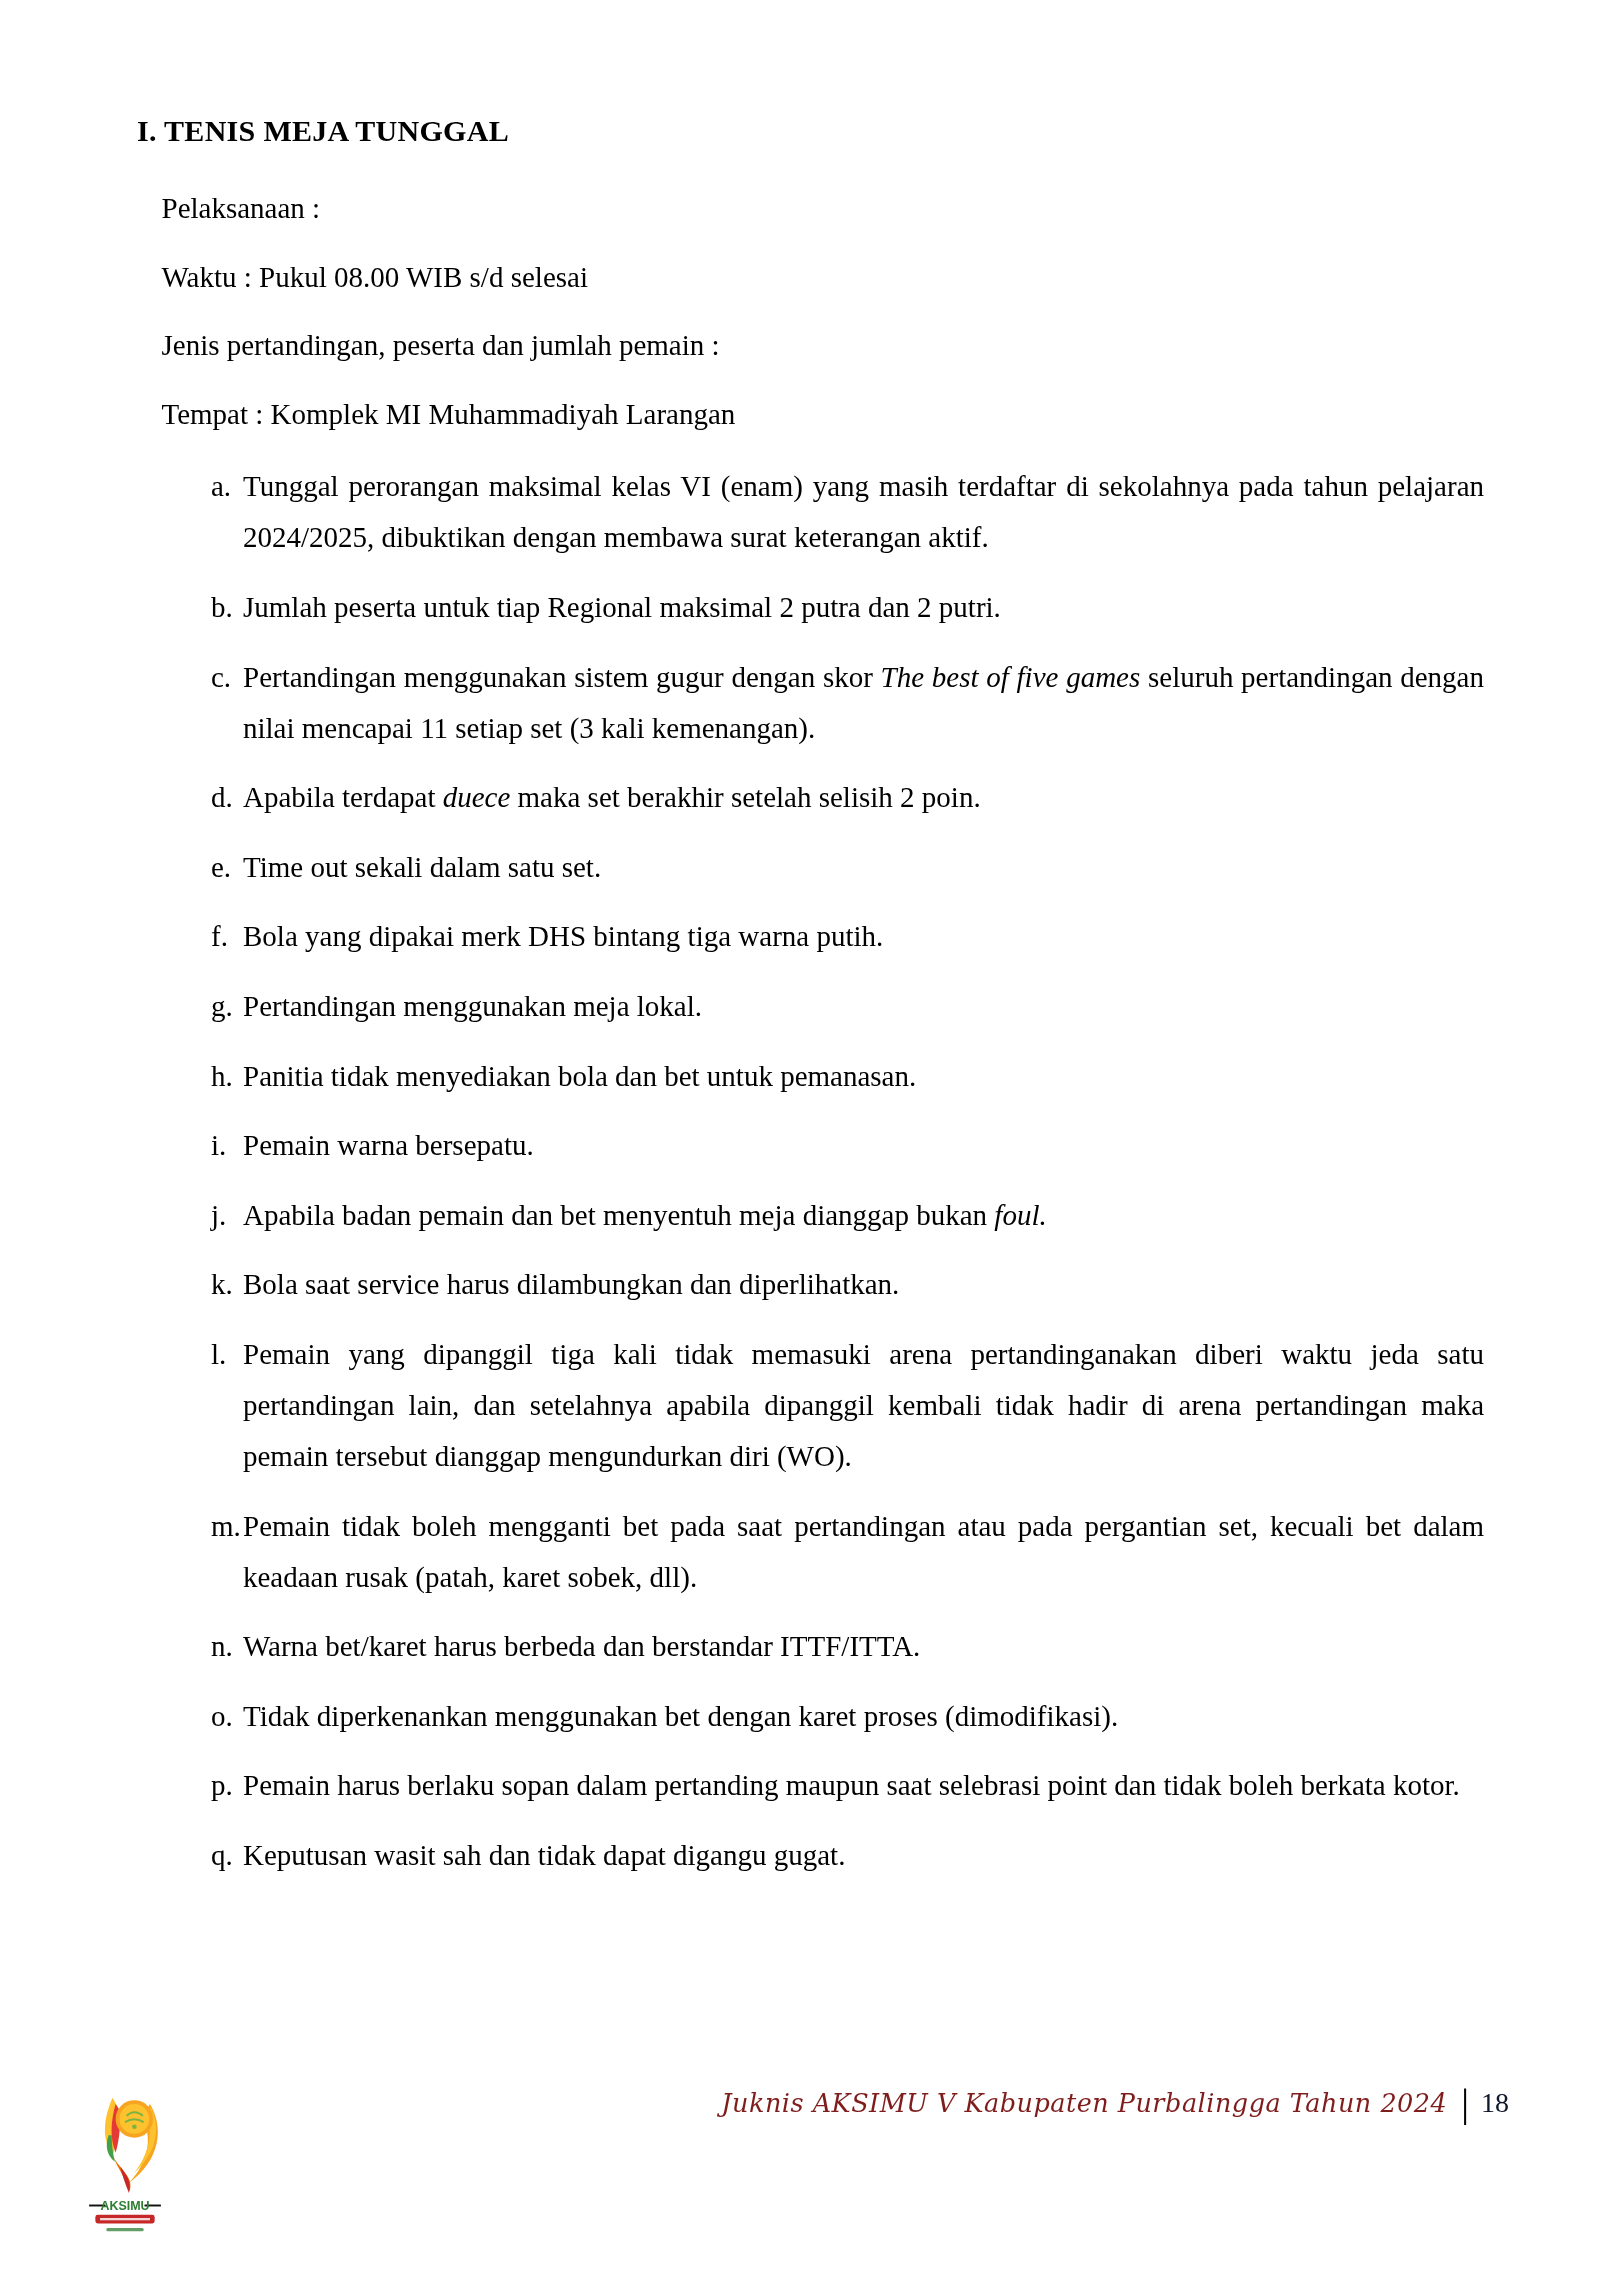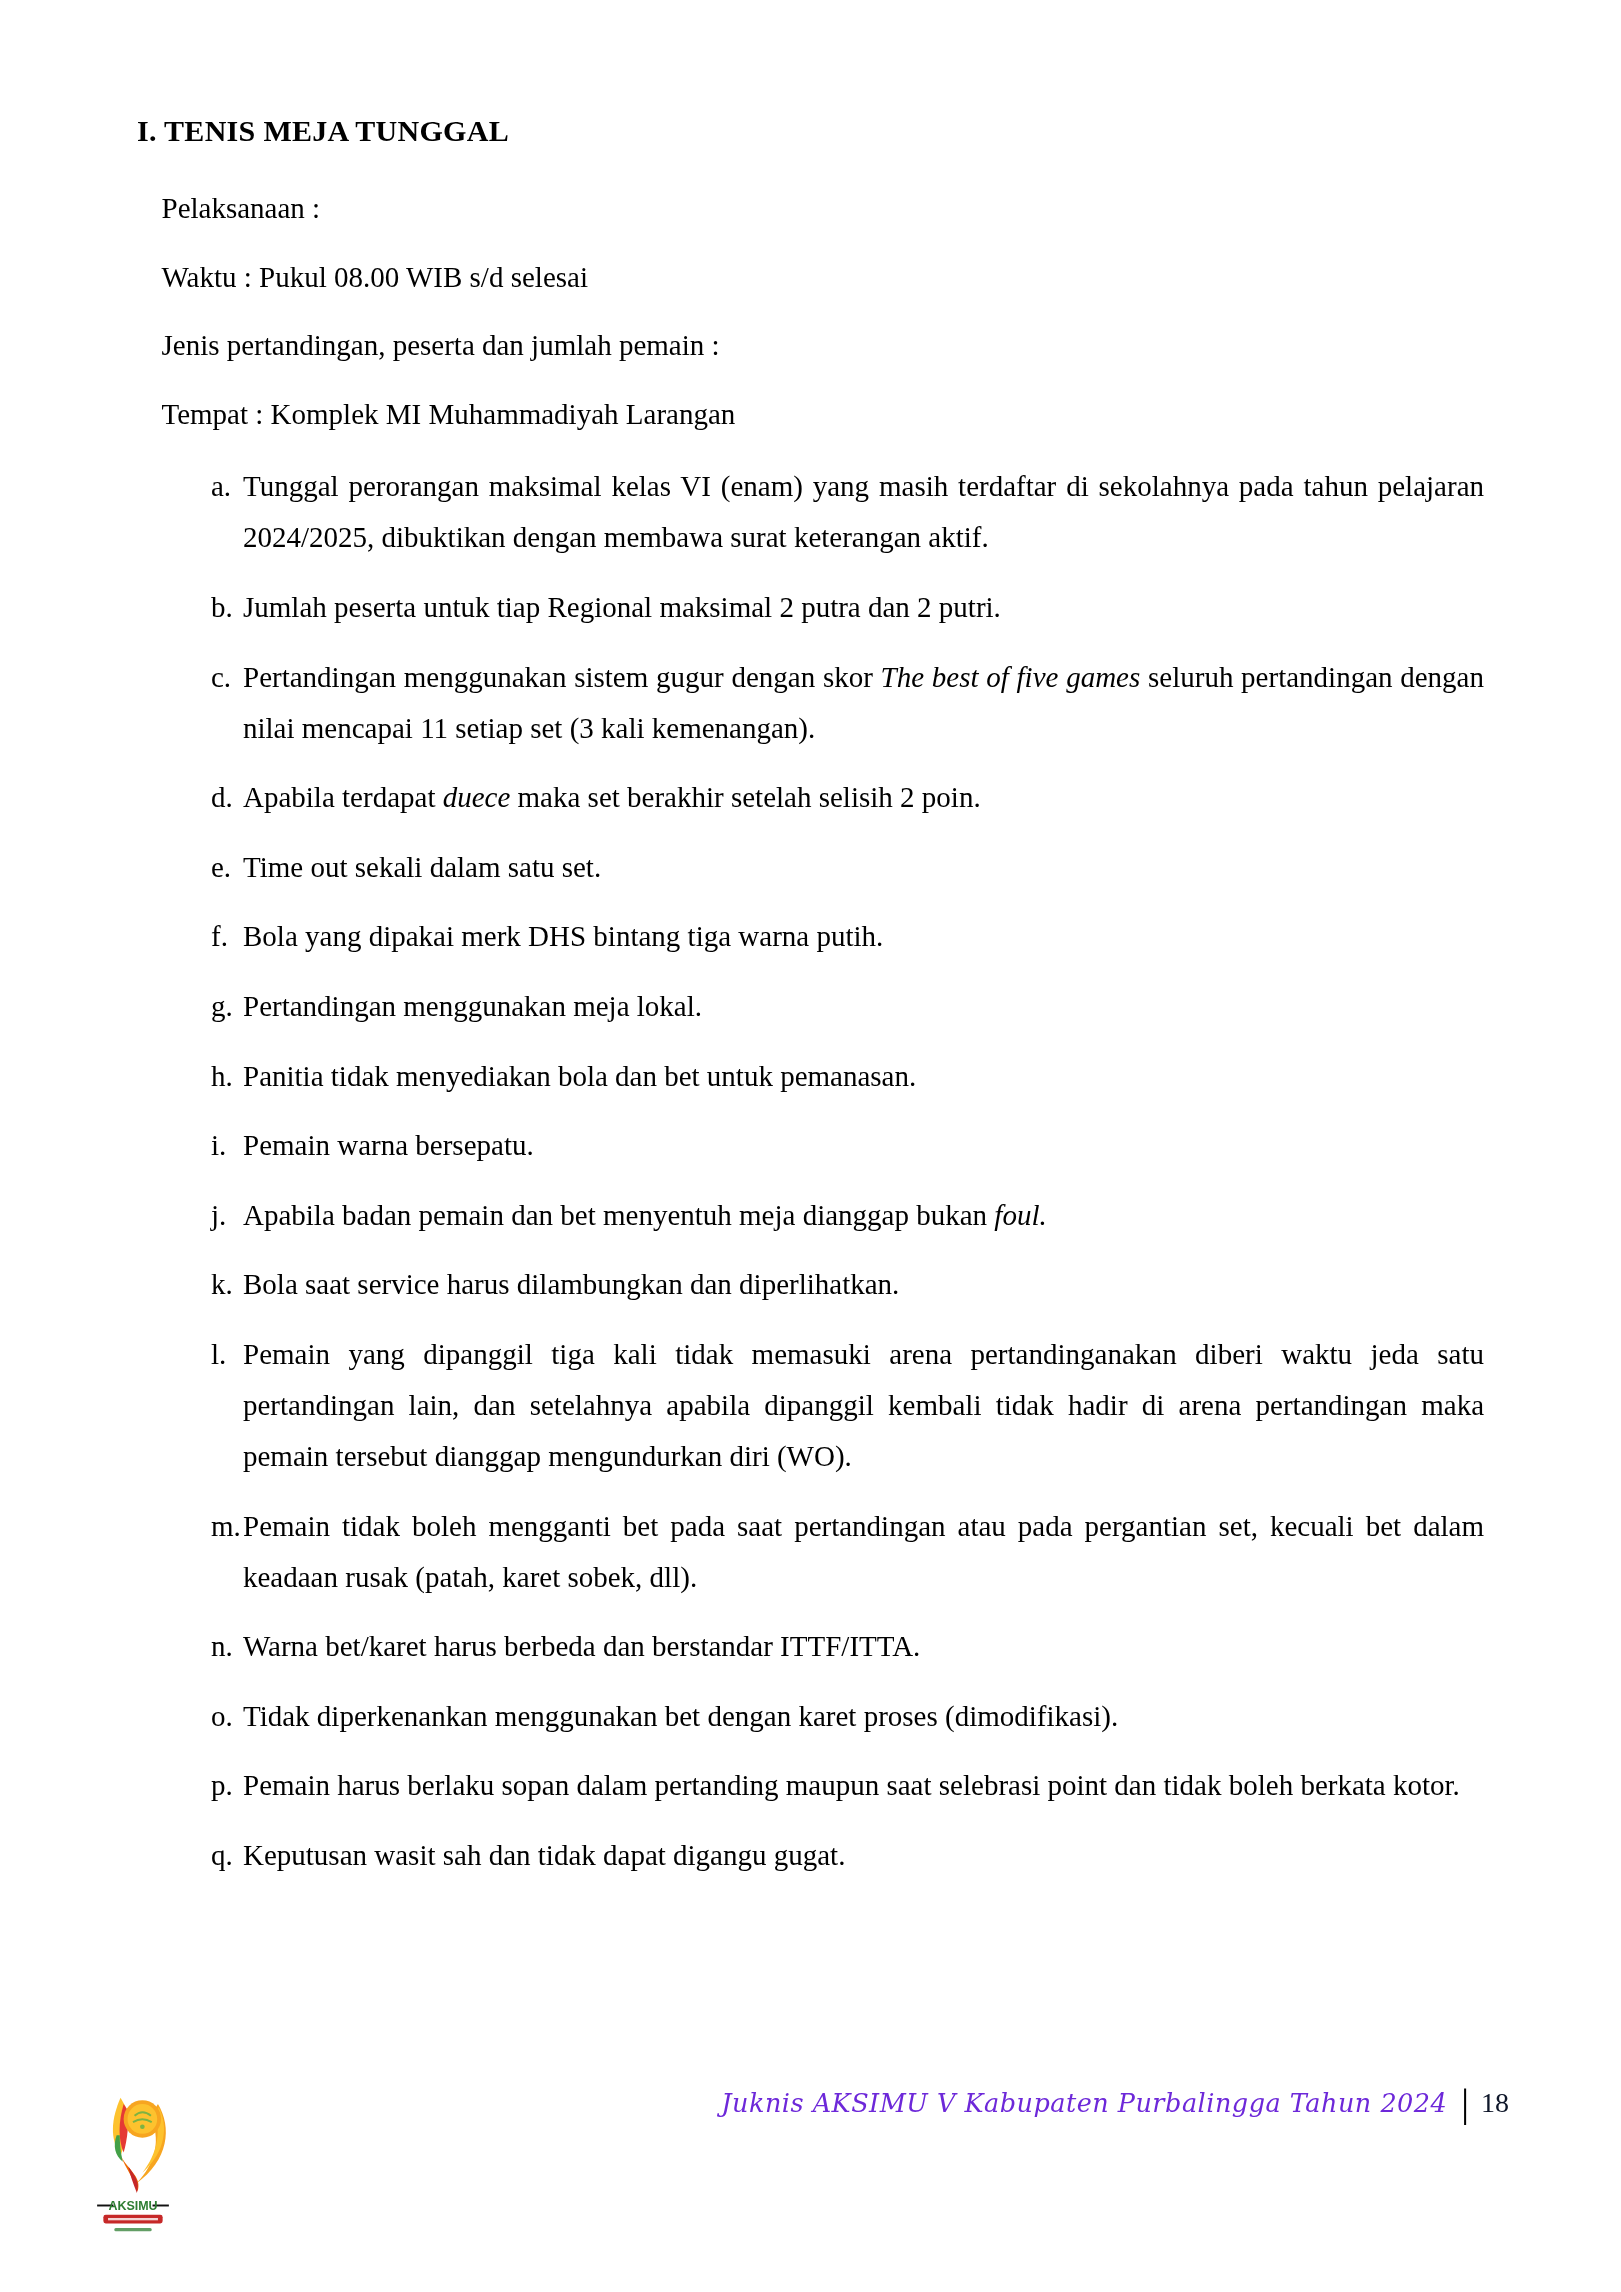--- a/index.html
+++ b/index.html
@@ -74,21 +74,21 @@
     margin: 0 11.8px 0 13.7px;
     line-height: 41px;
   }
   .footer-page {
     font-size: 28px;
     color: #0f172a;
     text-align: center;
   }
   .logo-wrap {
     position: absolute;
-    left: 94px;
+    left: 86px;
     top: 2090px;
     width: 78px;
     height: 153px;
   }
 </style>
 </head>
 <body>
 
 <div class="content">
   <h1 class="doc-title">I. TENIS MEJA TUNGGAL</h1>
@@ -145,17 +145,17 @@
     <text x="50" y="152" text-anchor="middle" font-size="16" font-weight="bold" fill="#2e7d32" font-family="Liberation Sans, sans-serif">AKSIMU</text>
 
     <rect x="12" y="158" width="76" height="11" rx="3" fill="#c62828"></rect>
     <rect x="18" y="162" width="64" height="3" fill="#ffffff" opacity="0.8"></rect>
 
     <rect x="26" y="175" width="48" height="4" rx="2" fill="#2e7d32" opacity="0.75"></rect>
   </svg>
 </div>
 
 <div class="footer-line">
-  <span class="footer-brand" style="color: #6d28d9; margin-left: 18px;">Juknis AKSIMU V Kabupaten Purbalingga Tahun 2024</span>
+  <span class="footer-brand" style="color: #7f1d1d; margin-left: 18px;">Juknis AKSIMU V Kabupaten Purbalingga Tahun 2024</span>
   <span class="footer-sep">|</span>
   <span class="footer-page">18</span>
 </div>
 
 
 </body></html>

